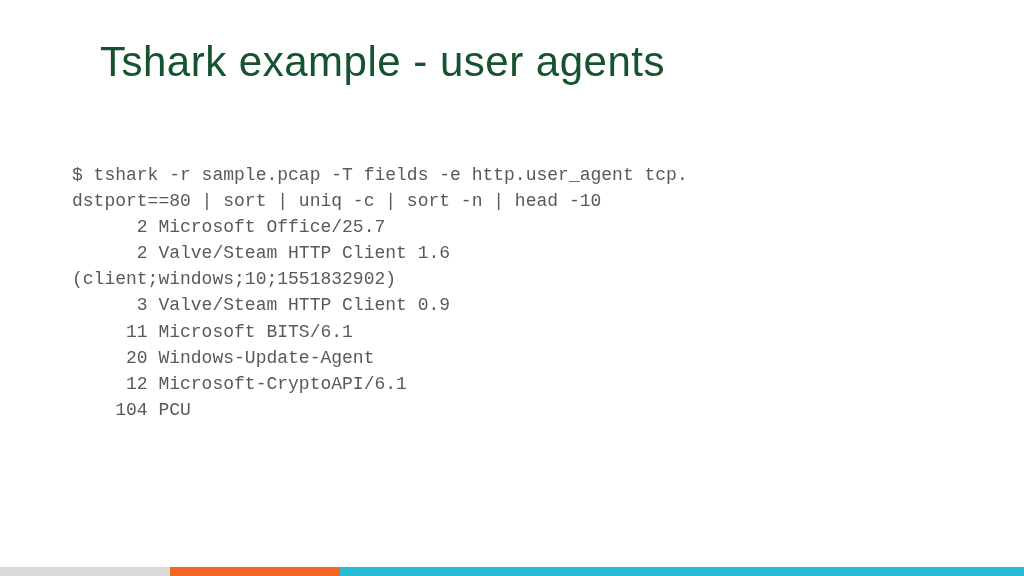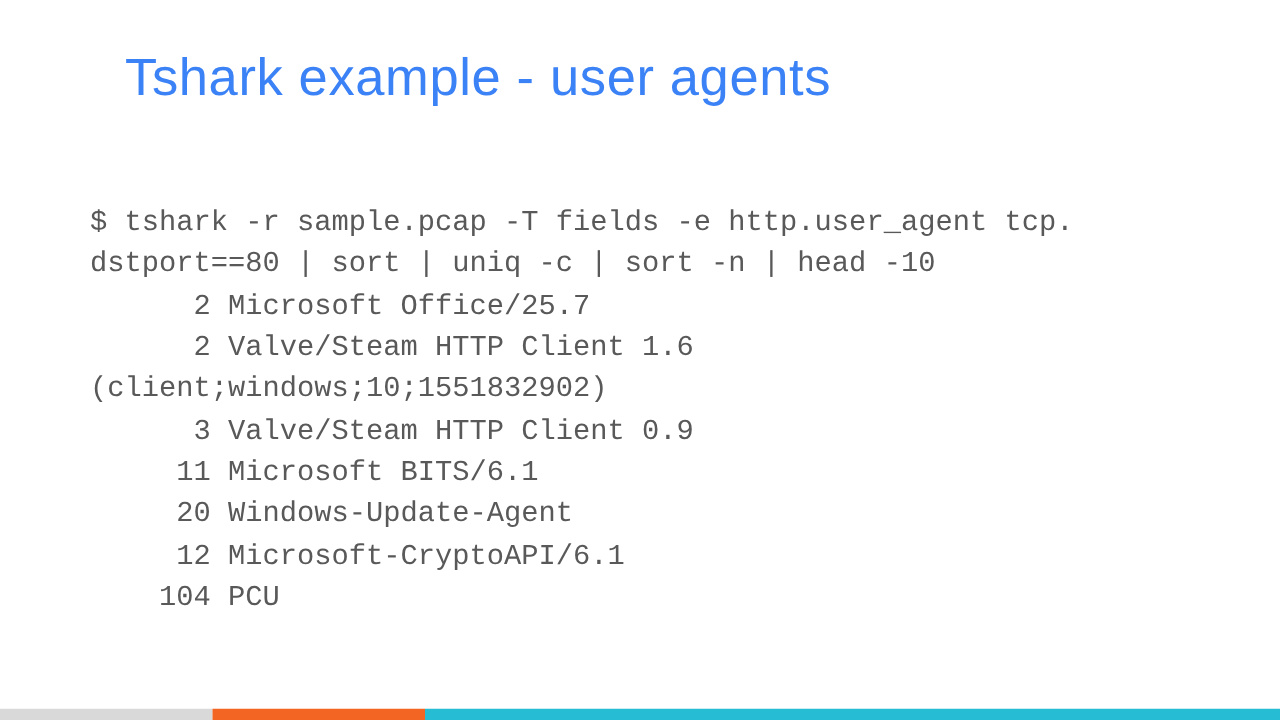--- a/index.html
+++ b/index.html
@@ -14,31 +14,31 @@
       position: relative;
       overflow: hidden;
       font-family: Arial, sans-serif;
     }
     .slide-title {
       position: absolute;
       top: 38px;
       left: 100px;
       font-size: 42px;
       font-weight: 400;
-      color: #3b82f6;
+      color: #14532d;
       letter-spacing: 0.5px;
       text-align: right;
     }
     .code-block {
       position: absolute;
       top: 162px;
       left: 72px;
       right: 72px;
       font-family: "Courier New", Courier, monospace;
-      font-size: 23px;
+      font-size: 18px;
       line-height: 1.45;
       color: #595959;
       white-space: pre;
     }
     .bottom-bar {
       position: absolute;
       bottom: 0;
       left: 0;
       width: 1024px;
       height: 9px;

